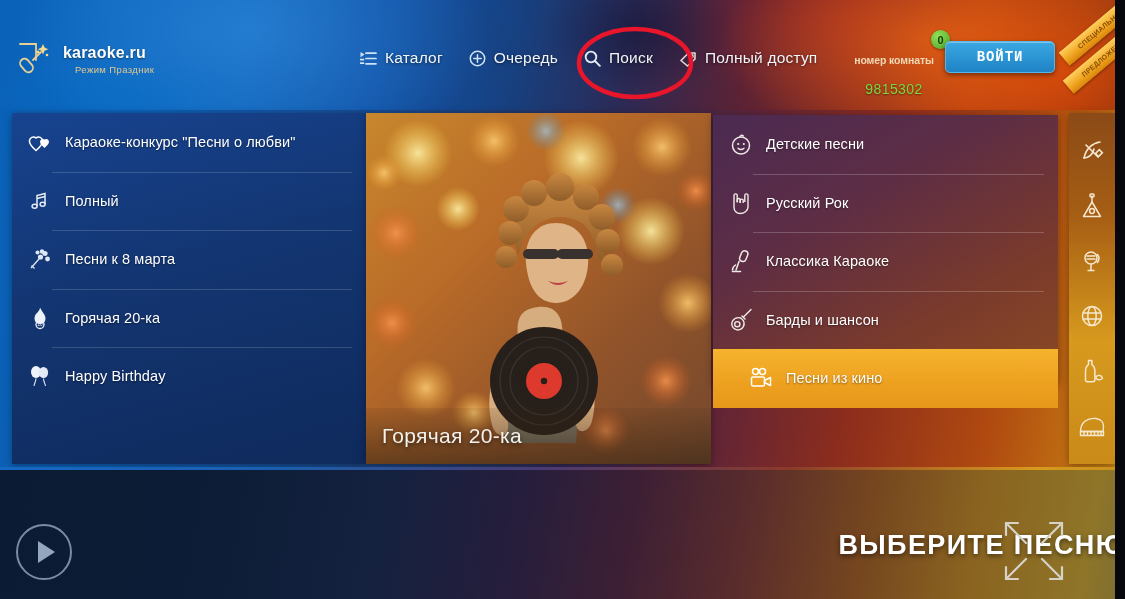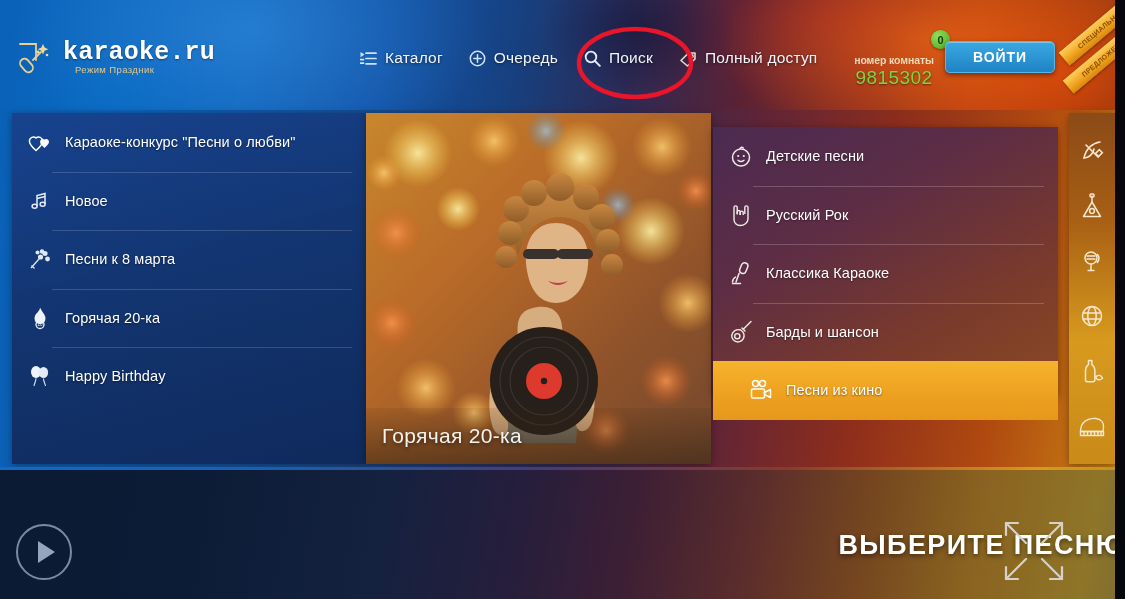--- a/index.html
+++ b/index.html
@@ -31,56 +31,56 @@
     background:
       radial-gradient(ellipse 140px 90px at 640px 30px, rgba(10,10,40,.40), rgba(0,0,0,0) 70%),
       radial-gradient(ellipse 180px 60px at 120px 95px, rgba(0,110,200,.35), rgba(0,0,0,0) 70%);
     pointer-events:none;
   }
 
   
   #logo{ position:absolute; left:14px; top:38px; display:flex; align-items:center; gap:7px; z-index:4;}
   #logo .mic{ width:42px; height:42px; flex:none; }
   #logo .ltext .brand{
-    font-size:25px; font-weight:bold; color:#ffffff; letter-spacing:.2px; line-height:19px;
+    font-size:16px; font-weight:bold; color:#ffffff; letter-spacing:.2px; line-height:19px;
     text-shadow:0 1px 2px rgba(0,0,0,.45);
-    font-family:Liberation Mono, monospace;
   }
   #logo .ltext .sub{
     font-size:9.5px; color:#e2c88c; letter-spacing:.4px; margin-top:3px; line-height:10px;padding-left:12px;
   }
 
   
   #nav{ position:absolute; left:360px; top:49px; display:flex; align-items:center; gap:26px; z-index:4; }
   .navitem{ display:flex; align-items:center; gap:8px; cursor:pointer; }
   .navitem .nlabel{
     font-size:15.5px; color:#f2f5fa; letter-spacing:.2px; white-space:nowrap;
     text-shadow:0 1px 3px rgba(0,0,0,.55);
   }
   .navitem svg{ display:block; }
 
   
   #room{ position:absolute; left:848px; top:38px; z-index:4; text-align:center; width:92px;}
   #room .rlabel{ font-size:10.5px; font-weight:bold; color:#f1d9b5; letter-spacing:-.1px; white-space:nowrap;margin-top:16px;}
-  #room .rnum{ font-size:19px; color:#7dd63f; letter-spacing:.4px; line-height:22px; margin-top:1px;
+  #room .rnum{ font-size:14px; color:#7dd63f; letter-spacing:.4px; line-height:22px; margin-top:12px;
                text-shadow:0 1px 2px rgba(0,0,0,.5); }
   #badge{
     position:absolute; right:-10px; top:-8px; width:19px; height:19px; border-radius:50%;
     background:radial-gradient(circle at 35% 30%, #8fe05a, #4ea322);
     color:#15400a; font-size:11px; font-weight:bold; display:flex; align-items:center; justify-content:center;
     box-shadow:0 1px 3px rgba(0,0,0,.4);
   }
 
   
   #login{
     position:absolute; left:945px; top:41px; width:110px; height:32px; border-radius:5px;
     background:linear-gradient(180deg,#3ba7e0 0%,#2e98d6 45%,#1f82c4 100%);
     border:1px solid #57b6e8; color:#fff; font-size:14px; font-weight:bold; letter-spacing:.9px;
     display:flex; align-items:center; justify-content:center; cursor:pointer; z-index:5;
     box-shadow:0 2px 5px rgba(0,0,0,.45), inset 0 1px 0 rgba(255,255,255,.35);
+    font-family:Liberation Mono, monospace;
   }
 
   
   #ribbon{ position:absolute; right:0; top:0; width:90px; height:102px; z-index:6; overflow:hidden;}
   .rb{
     position:absolute; background:linear-gradient(180deg,#ffcf5e,#f0a41f 60%,#d8860b);
     color:#8a4f05; font-size:7px; font-weight:bold; letter-spacing:.3px;
     display:flex; align-items:center; justify-content:center;
     box-shadow:0 1px 3px rgba(0,0,0,.35);
   }
@@ -101,21 +101,21 @@
   }
 
   
   #left-panel{
     position:absolute; left:12px; top:3px; width:354px; height:351px;
     background:linear-gradient(165deg,#17438f 0%,#133571 45%,#0f2a5c 100%);
     box-shadow:0 2px 8px rgba(0,0,0,.35);
   }
   
   #right-panel{
-    position:absolute; left:713px; top:17px; width:345px; height:269px;
+    position:absolute; left:713px; top:5px; width:345px; height:269px;
     background:linear-gradient(150deg,#4b2a52 0%,#5d2d45 35%,#7a3a2c 70%,#8a4a22 100%);
     box-shadow:0 2px 8px rgba(0,0,0,.35);
   }
 
   .menu-row{
     position:relative; height:58.5px; display:flex; align-items:center; padding-left:16px; gap:13px; cursor:pointer;
   }
   .menu-row .mlabel{
     font-size:14.5px; color:#ffffff; letter-spacing:.1px; white-space:nowrap;
     text-shadow:0 1px 2px rgba(0,0,0,.45);
@@ -295,21 +295,21 @@
         <span class="micon">
           <svg width="22" height="22" viewBox="0 0 22 22">
             <g fill="none" stroke="#e6edf7" stroke-width="1.5">
               <path d="M8 16V5.5l8-2V14"></path>
               <ellipse cx="5.6" cy="16.3" rx="2.5" ry="2"></ellipse>
               <ellipse cx="13.6" cy="14.3" rx="2.5" ry="2"></ellipse>
               <path d="M8 8.4l8-2"></path>
             </g>
           </svg>
         </span>
-        <span class="mlabel">Новое</span>
+        <span class="mlabel">Полный</span>
       </div>
 
       <div class="menu-row">
         <span class="micon">
           <svg width="24" height="24" viewBox="0 0 24 24">
             <g fill="none" stroke="#dfe8f5" stroke-width="1.3">
               <path d="M3 21 L11 12"></path>
               <path d="M3.5 18.5 L6.5 21.5"></path>
             </g>
             <g fill="#dfe8f5">

